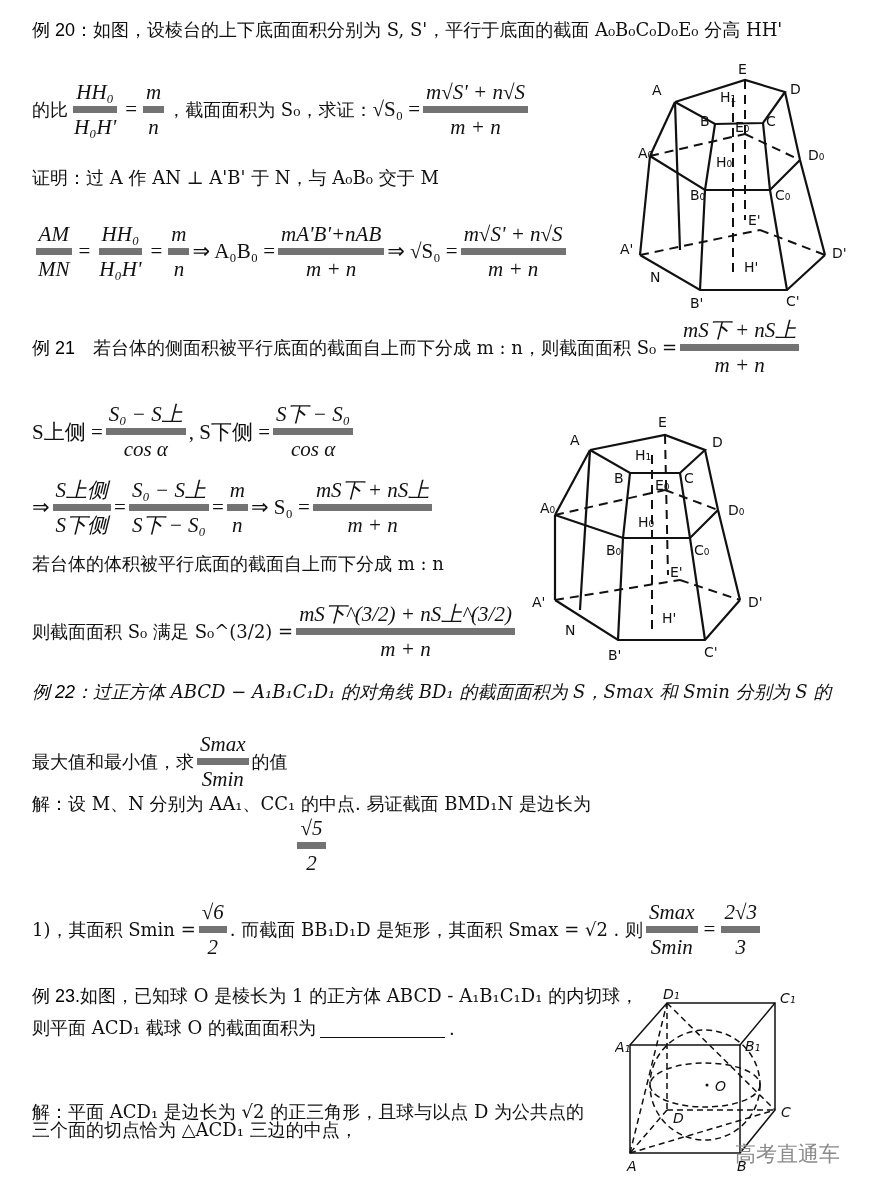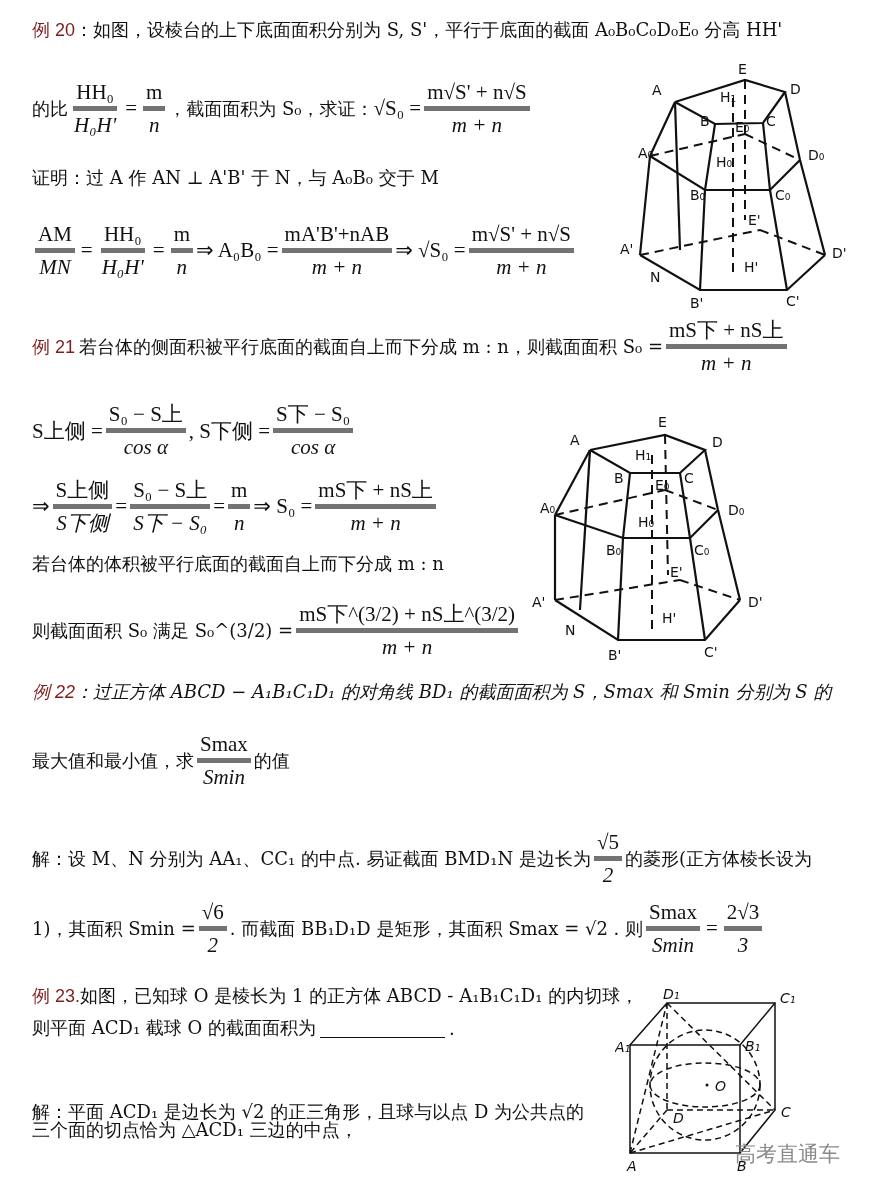--- a/index.html
+++ b/index.html
@@ -1,22 +1,22 @@
 <!DOCTYPE html>
 <html><head>
 <meta charset="utf-8">
 <style>
   html, body { margin:0; padding:0; background:#ffffff; }
   body { width:870px; height:1190px; position:relative; overflow:hidden;
          font-family:"DejaVu Serif", serif; color:#111; font-size:18px; }
   .line { position:absolute; left:32px; white-space:nowrap; display:flex; align-items:center; }
-  .red { color:#7f1d1d; font-family:"Liberation Sans", sans-serif; }
+  .red { color:#000000; font-family:"Liberation Sans", sans-serif; }
   .up { font-family:"Liberation Serif", serif; font-size:21px; }
   .frac { display:inline-flex; flex-direction:column; align-items:center; vertical-align:middle; margin:0 3px; }
-  .frac .num { padding:0 3px 2px; border-bottom:5px solid #737373; font-family:"Liberation Serif", serif; font-size:21px; line-height:1.15; }
+  .frac .num { padding:0 3px 2px; border-bottom:7px solid #737373; font-family:"Liberation Serif", serif; font-style:italic; font-size:21px; line-height:1.15; }
   .frac .den { padding:2px 3px 0; font-family:"Liberation Serif", serif; font-style:italic; font-size:21px; line-height:1.15; }
   .op { font-family:"Liberation Serif", serif; font-size:21px; margin:0 3px; }
   .figure { position:absolute; }
   .blank { display:inline-block; width:125px; border-bottom:1px solid #111; height:18px; margin:0 4px; }
   .watermark { position:absolute; left:735px; top:1140px; color:#8a8a8a; font-family:"DejaVu Sans", sans-serif; font-size:21px; }
   svg text { font-family:"DejaVu Sans", sans-serif; font-size:14px; fill:#111; }
 </style>
 </head>
 <body>
 
@@ -111,21 +111,21 @@
   <text x="0" y="204">A'</text>
     <text x="212" y="208">D'</text>
   <text x="30" y="232">N</text>
     <text x="124" y="222">H'</text>
   <text x="70" y="258">B'</text>
     <text x="166" y="256">C'</text>
 </svg>
 
 <div class="line" style="top:318px;">
   <span class="red">例 21</span>
-  <span style="margin-left:4px;">若台体的侧面积被平行底面的截面自上而下分成 m : n，则截面面积 S₀ =</span>
+  <span style="margin-left:18px;">若台体的侧面积被平行底面的截面自上而下分成 m : n，则截面面积 S₀ =</span>
   <span class="frac">
     <span class="num">mS下 + nS上</span>
     <span class="den">m + n</span>
   </span>
 </div>
 
 <div class="line" style="top:402px;">
   <span class="up">S上侧 =</span>
   <span class="frac">
     <span class="num">S₀ − S上</span>
@@ -221,27 +221,26 @@
 
 <div class="line" style="top:732px;">
   <span>最大值和最小值，求</span>
   <span class="frac">
     <span class="num">Smax</span>
     <span class="den">Smin</span>
   </span>
   <span>的值</span>
 </div>
 
-<div class="line" style="top:830px;">
+<div class="line" style="top:792px;flex-direction:column;">
   <span>解：设 M、N 分别为 AA₁、CC₁ 的中点. 易证截面 BMD₁N 是边长为</span>
   <span class="frac">
     <span class="num">√5</span>
     <span class="den">2</span>
   </span>
-  <span>的菱形(正方体棱长设为</span>
 </div>
 
 <div class="line" style="top:900px;">
   <span>1)，其面积 Smin =</span>
   <span class="frac">
     <span class="num">√6</span>
     <span class="den">2</span>
   </span>
   <span>.  而截面 BB₁D₁D 是矩形，其面积 Smax = √2 .  则</span>
   <span class="frac">

